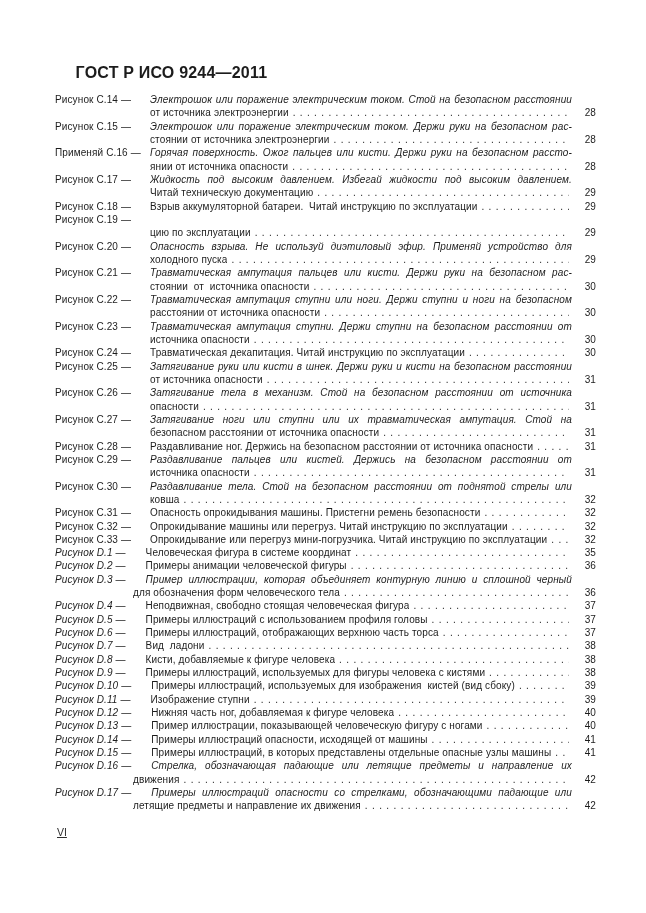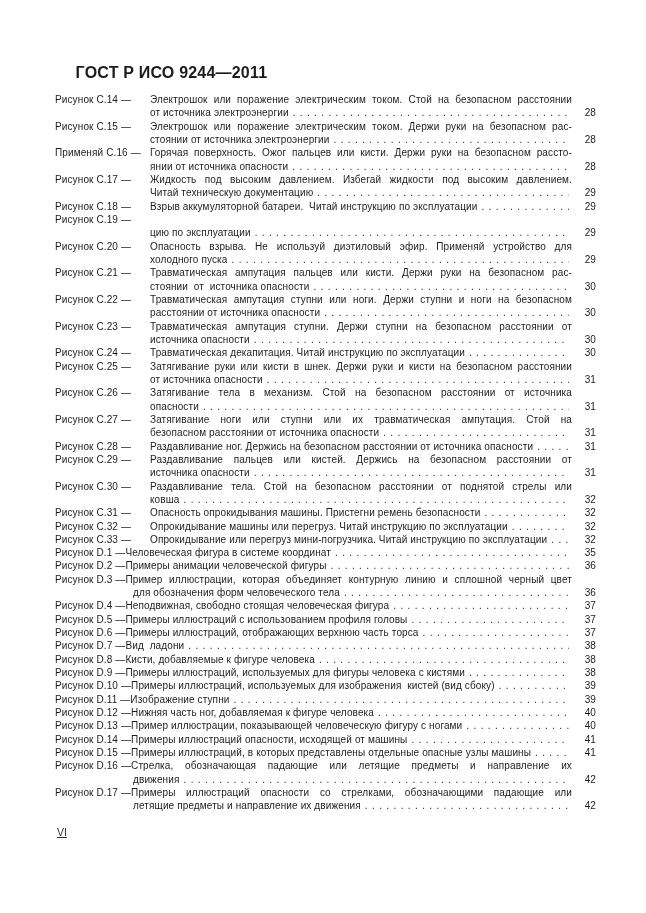--- a/index.html
+++ b/index.html
@@ -32,37 +32,38 @@
   .toc-entry { display: block; }
   .toc-line {
     display: flex;
     align-items: baseline;
     height: 13.34px;
     line-height: 13.34px;
     overflow: hidden;
   }
   .label { white-space: pre; }
   .label-c { flex: 0 0 95px; }
-  .label-d { flex: 0 0 auto; margin-right: 0; }
+  .label-d { flex: 0 0 auto; margin-right: 20px; font-style: italic; }
   .cont { flex: 0 0 auto; }
   .cont-c { flex-basis: 95px; }
   .cont-d { flex-basis: 78px; }
   .line-text { min-width: 0; }
   .line-text.last {
     white-space: pre;
     flex: 0 1 auto;
     overflow: hidden;
   }
   .line-text.fill-justify {
     flex: 1 1 auto;
     margin-right: 24px;
     text-align: justify;
     text-align-last: justify;
     max-height: 13.34px;
     overflow: hidden;
+    font-style: italic;
   }
   .dots {
     flex: 1 1 0;
     min-width: 0;
     overflow: hidden;
     white-space: nowrap;
     margin-left: 4px;
     margin-right: 6px;
     letter-spacing: 0.8px;
     color: #2a2a2a;

